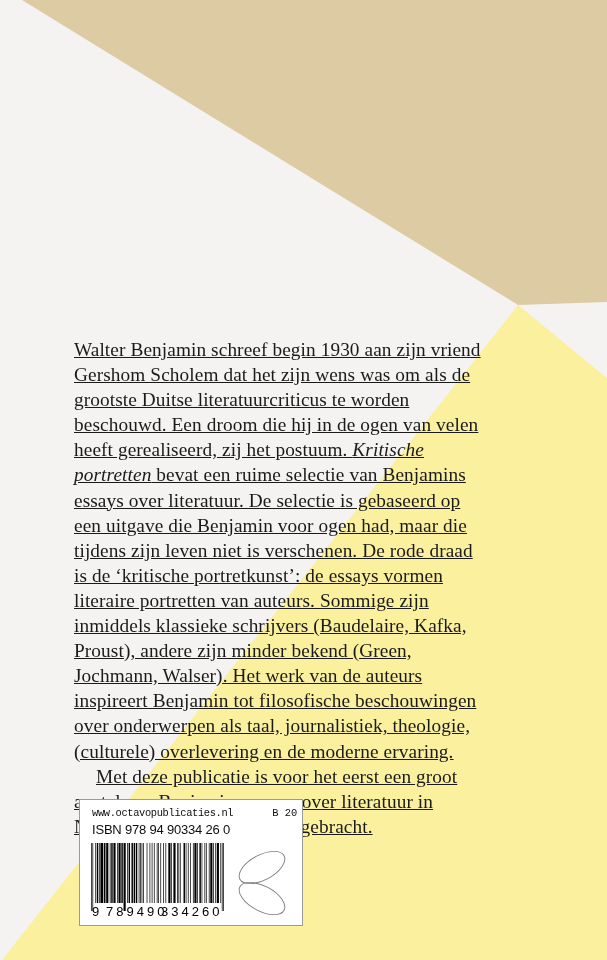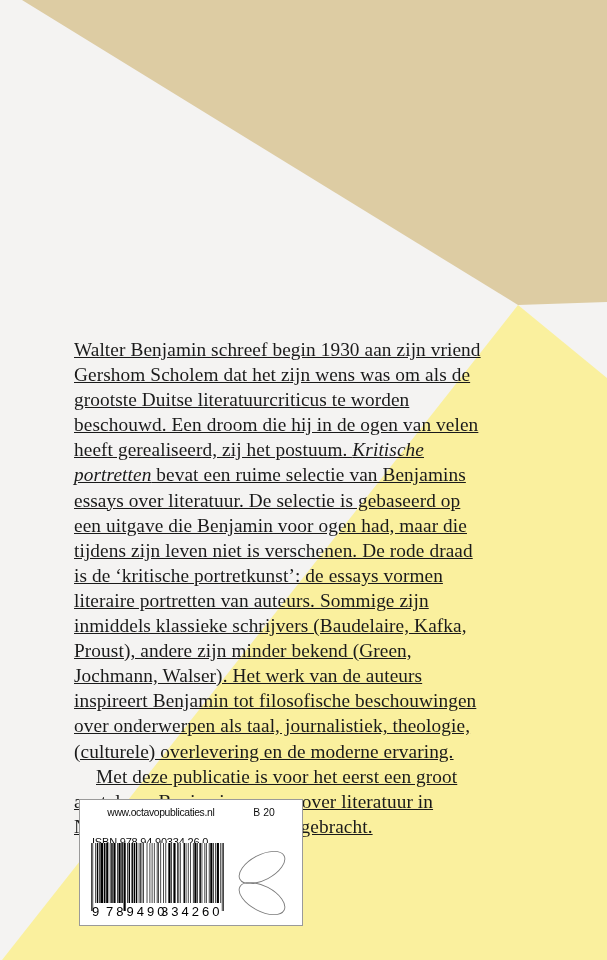--- a/index.html
+++ b/index.html
@@ -61,35 +61,35 @@
     box-sizing: border-box;
     font-family: "Liberation Sans", sans-serif;
     color: #0d0d0d;
   }
   .bc-toprow {
     position: absolute;
     left: 12px;
     top: 7px;
     width: 200px;
     display: flex;
-    justify-content: center;
+    justify-content: space-between;
     align-items: baseline;
     font-size: 10.4px;
     letter-spacing: -0.35px;
+    font-family: Liberation Mono, monospace;
   }
   .bc-url { white-space: nowrap; }
   .bc-code { white-space: nowrap; letter-spacing: 0px; padding-right: 2px; padding-left: 39px;}
   .bc-isbn {
     position: absolute;
     left: 12px;
-    top: 36px;
-    font-size: 11px;
+    top: 22px;
+    font-size: 13px;
     letter-spacing: -0.2px;
     white-space: nowrap;
-    text-decoration: underline;
   }
   #barcode-svg {
     position: absolute;
     left: 11px;
     top: 43px;
   }
   #octavo-logo {
     position: absolute;
     left: 152px;
     top: 47px;

